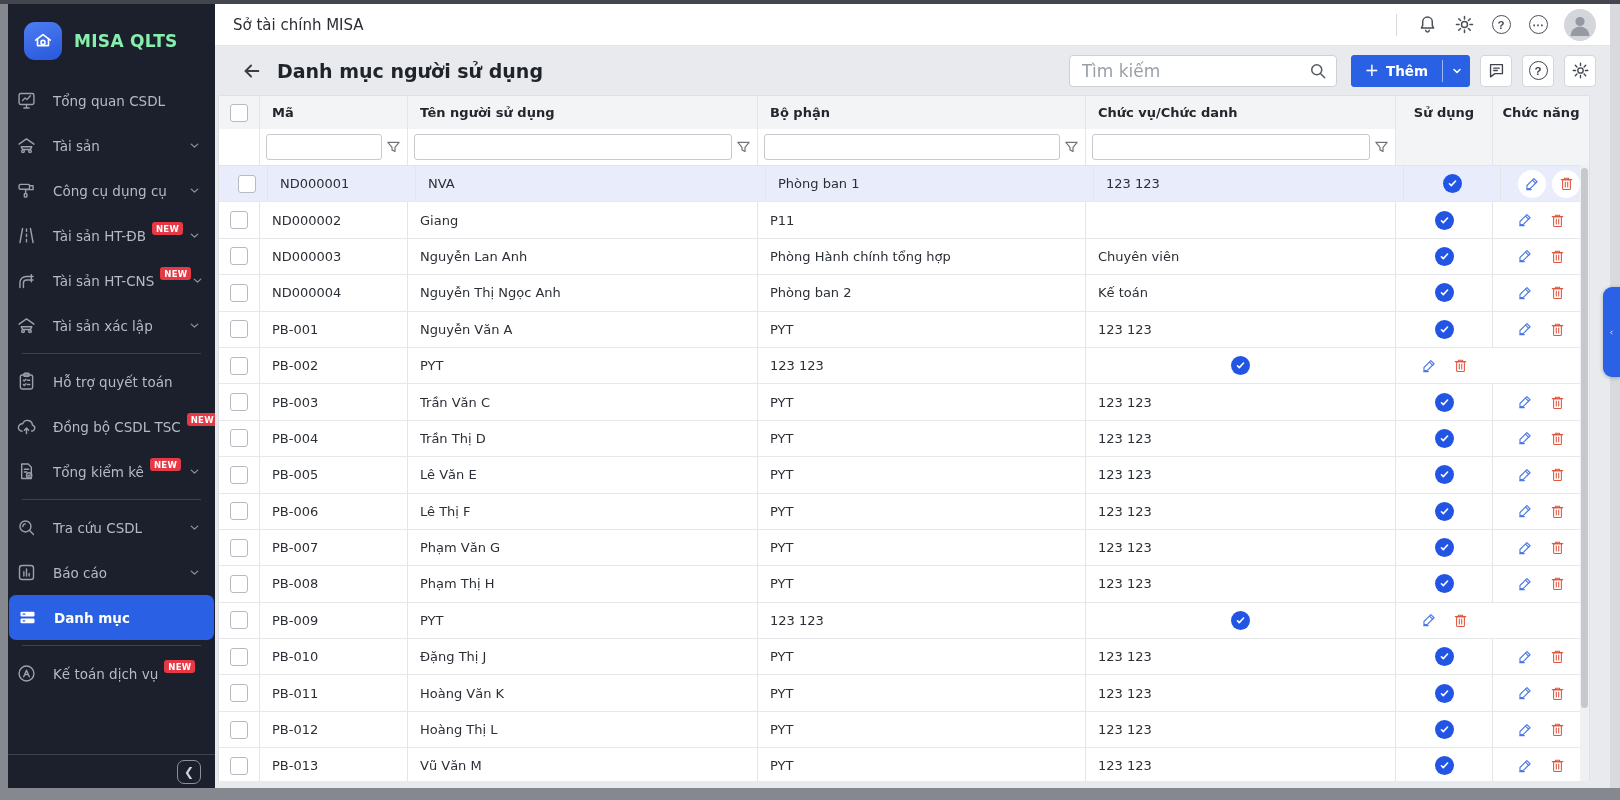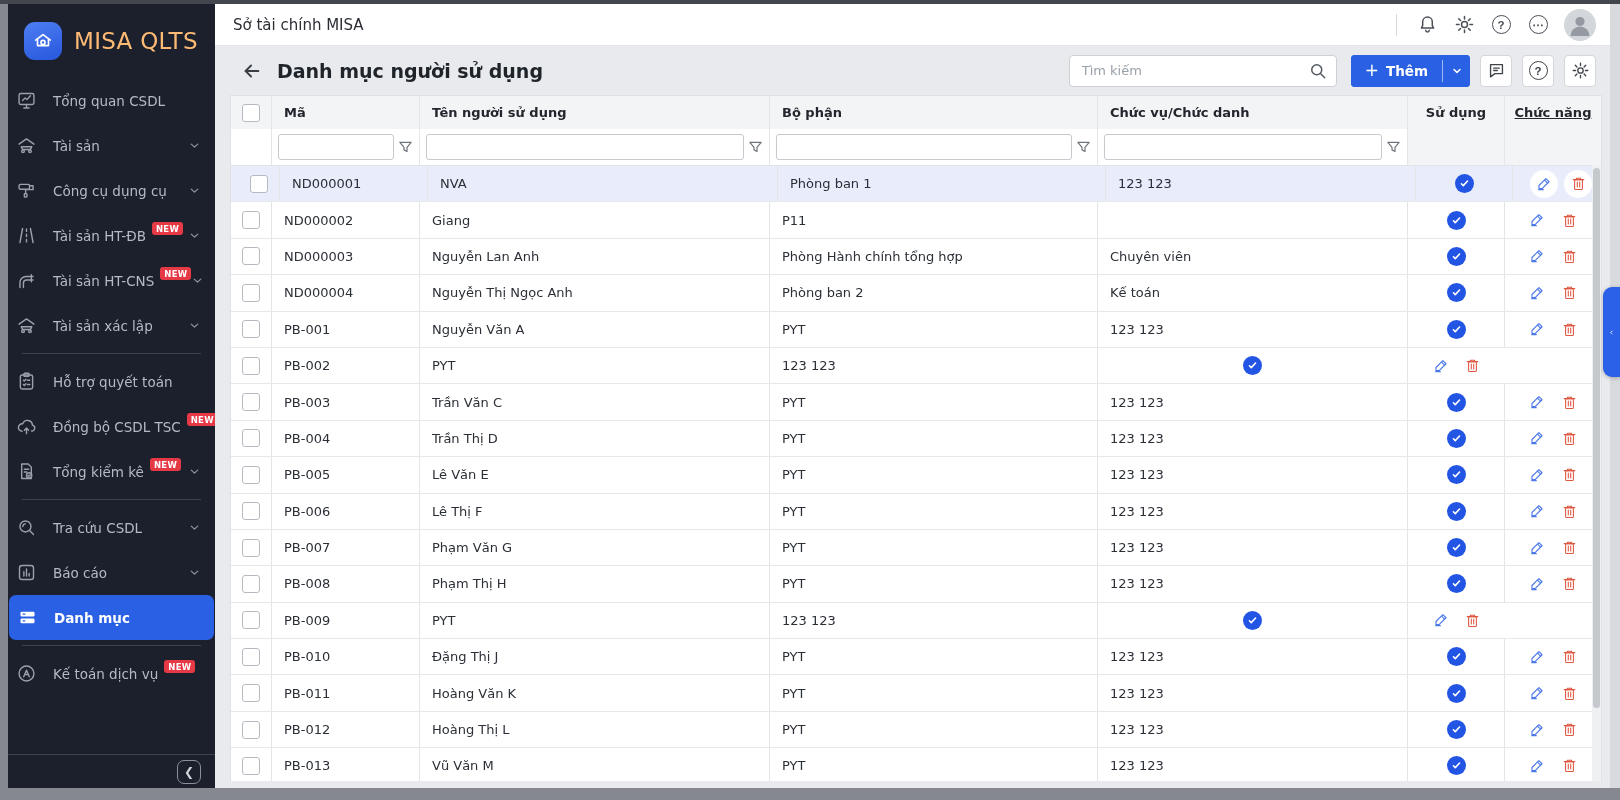--- a/index.html
+++ b/index.html
@@ -10,21 +10,21 @@
     -webkit-font-smoothing:antialiased;
   }
   .frame-top{position:absolute;left:0;top:0;right:0;height:4px;background:#43464c;}
   .frame-right{position:absolute;top:4px;right:0;width:10px;height:784px;background:#d8dadd;}
   .window{position:absolute;left:8px;top:4px;width:1602px;height:784px;display:flex;background:#fff;}
 
   
   .sidebar{width:207px;min-width:207px;background:#1b202c;color:#b6bac4;display:flex;flex-direction:column;position:relative;}
   .brand{display:flex;align-items:center;gap:12px;padding:18px 14px 18px 16px;height:74px;box-sizing:border-box;}
   .brand-logo{width:38px;height:38px;border-radius:11px;background:linear-gradient(160deg,#4e7ef2,#2757dd);display:flex;align-items:center;justify-content:center;flex:0 0 auto;}
-  .brand-name{font-size:23px;font-weight:400;color:#fdba74;letter-spacing:.3px;}
+  .brand-name{font-size:17px;font-weight:700;color:#86efac;letter-spacing:.3px;}
   .menu{flex:1 1 auto;overflow:hidden;}
   .side-item{display:flex;align-items:center;height:45px;padding:0 14px 0 7px;cursor:pointer;box-sizing:border-box;}
   .side-item .s-icon{width:22px;height:22px;margin-right:16px;color:#9ba0ab;flex:0 0 auto;display:flex;align-items:center;justify-content:center;}
   .side-item .s-label{font-size:13.5px;color:#b6bac4;white-space:nowrap;}
   .side-item .new-badge{font-size:8.5px;font-weight:700;color:#fff;background:#e63946;border-radius:3px;padding:1.5px 4px;margin-left:6px;transform:translateY(-7px);display:inline-block;letter-spacing:.3px;}
   .side-item .chev{margin-left:auto;color:#8e939e;display:flex;}
   .side-item.active{background:#2a60e4;border-radius:7px;margin:0 1px;}
   .side-item.active .s-label{color:#fff;font-weight:700;}
   .side-item.active .s-icon{color:#fff;}
   .side-divider{height:1px;background:#3a4150;margin:5px 14px;}
@@ -40,38 +40,38 @@
   .tb-icon{width:22px;height:22px;color:#4a4f57;display:flex;align-items:center;justify-content:center;cursor:pointer;background:none;border:none;padding:0;}
   .circle-glyph{width:19px;height:19px;border:1.7px solid #4a4f57;border-radius:50%;display:flex;align-items:center;justify-content:center;font-size:11.5px;font-weight:700;color:#4a4f57;box-sizing:border-box;}
   .avatar{width:32px;height:32px;border-radius:50%;background:#d3d6da;overflow:hidden;position:relative;cursor:pointer;border:none;padding:0;}
 
   .main{flex:1 1 auto;background:#e8eaed;position:relative;min-height:0;}
   .page-header{height:49px;display:flex;align-items:center;padding:0 14px 0 26px;box-sizing:border-box;}
   .back-btn{background:none;border:none;padding:0;margin-right:14px;cursor:pointer;display:flex;color:#3a3f46;}
   .page-title{font-size:19px;font-weight:700;color:#1f242b;}
   .ph-right{margin-left:auto;display:flex;align-items:center;gap:10px;}
   .search-box{width:268px;height:32px;background:#fff;border:1px solid #cdd0d4;border-radius:4px;display:flex;align-items:center;padding:0 8px 0 10px;box-sizing:border-box;}
-  .search-box input{border:none;outline:none;flex:1;font-size:13px;color:#7f1d1d;font-family:inherit;background:transparent;}
+  .search-box input{border:none;outline:none;flex:1;font-size:17px;color:#7f1d1d;font-family:inherit;background:transparent;}
   .search-box input::placeholder{color:#9aa0a8;}
   .search-icon{color:#555a61;display:flex;flex:0 0 auto;}
   .split-btn{display:flex;height:32px;border-radius:4px;overflow:hidden;background:#2a60e4;color:#fff;margin-left:4px;}
   .split-main{display:flex;align-items:center;gap:7px;padding:0 14px;font-size:13.5px;font-weight:700;cursor:pointer;background:#2a60e4;color:#fff;border:none;font-family:inherit;}
   .split-plus{font-size:17px;font-weight:400;line-height:1;}
   .split-sep{width:1px;background:rgba(255,255,255,.55);margin:5px 0;}
   .split-caret{width:27px;display:flex;align-items:center;justify-content:center;cursor:pointer;background:#2a60e4;border:none;color:#fff;}
   .icon-btn32{width:32px;height:32px;background:#fff;border:1px solid #d3d6da;border-radius:4px;display:flex;align-items:center;justify-content:center;color:#3f444b;cursor:pointer;padding:0;}
 
   
-  .table-wrap{position:absolute;left:15px;top:49px;width:1372px;height:686px;background:#fff;border:1px solid #dfe1e5;border-bottom:none;box-sizing:border-box;overflow:hidden;}
+  .table-wrap{position:absolute;left:3px;top:49px;width:1372px;height:686px;background:#fff;border:1px solid #dfe1e5;border-bottom:none;box-sizing:border-box;overflow:hidden;}
   .trow{display:grid;grid-template-columns:41px 148px 350px 328px 310px 97px 96px;}
   .thead{height:33px;background:#f3f4f6;}
   .thead .cell{font-size:13px;font-weight:700;color:#23272d;}
   .cell{display:flex;align-items:center;padding:0 12px;border-right:1px solid #e3e5e9;box-sizing:border-box;min-width:0;white-space:nowrap;overflow:hidden;}
   .cell.center{justify-content:center;padding:0 4px;}
-  .cell:last-child{border-right:none;text-decoration:underline;}
+  .cell:last-child{border-right:none;}
   .cb-cell{display:flex;align-items:center;justify-content:center;border-right:1px solid #e3e5e9;}
   .checkbox{width:16px;height:16px;border:1.5px solid #b7bbc1;border-radius:3px;background:#fff;display:inline-block;cursor:pointer;}
   .filter-row{height:36px;background:#fff;border-bottom:1px solid #e3e5e9;}
   .filter-cell{display:flex;align-items:center;gap:4px;padding:4px 6px;border-right:1px solid #e3e5e9;box-sizing:border-box;}
   .filter-cell input{flex:1;min-width:0;height:26px;border:1px solid #c6c9ce;border-radius:3px;outline:none;padding:0 6px;font-size:12.5px;font-family:inherit;box-sizing:border-box;}
   .funnel-btn{background:none;border:none;padding:0;display:flex;color:#70757c;cursor:pointer;flex:0 0 auto;}
   .filter-cell.muted{background:#f3f4f6;}
   .body-row{height:35.4px;border-bottom:1px solid #e6e8ec;background:#fff;font-size:13px;color:#2b2f36;}
   .body-row .cell{font-size:13px;}
   .body-row.selected{background:#e8ecfb;padding-left:8px;}

